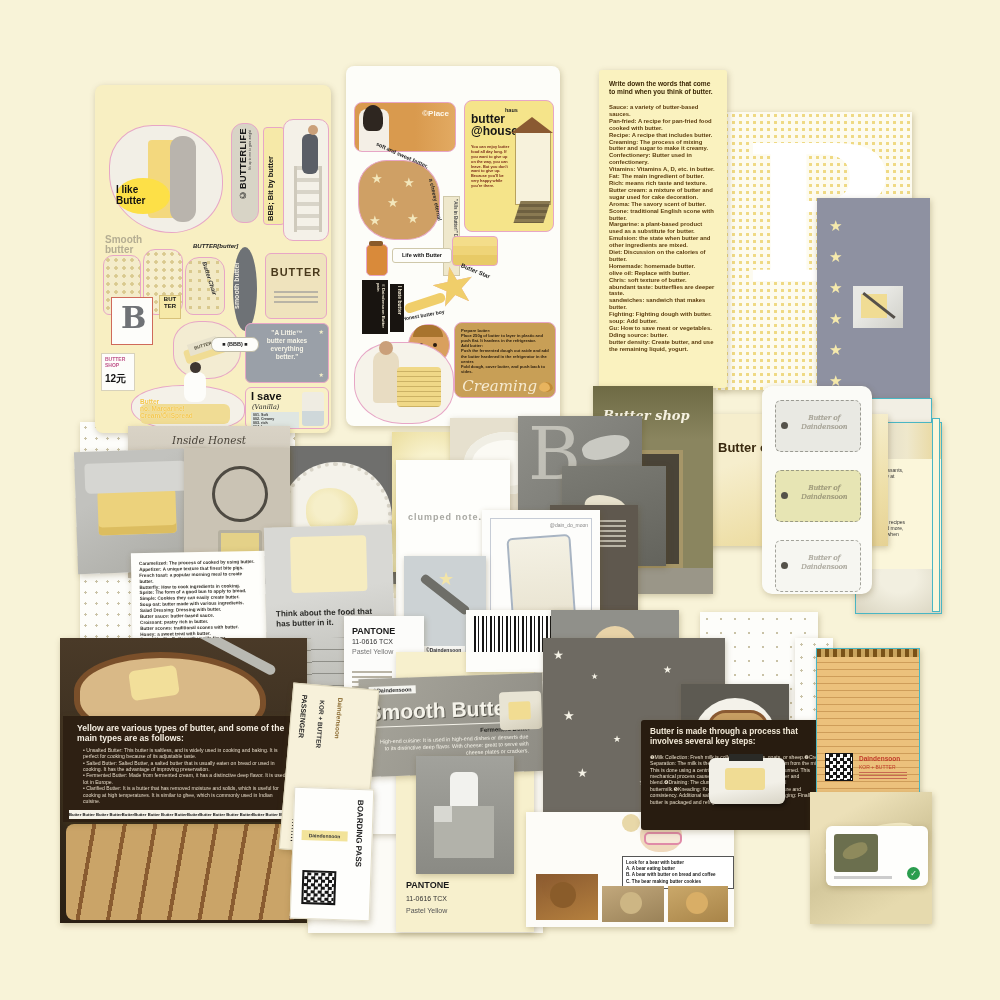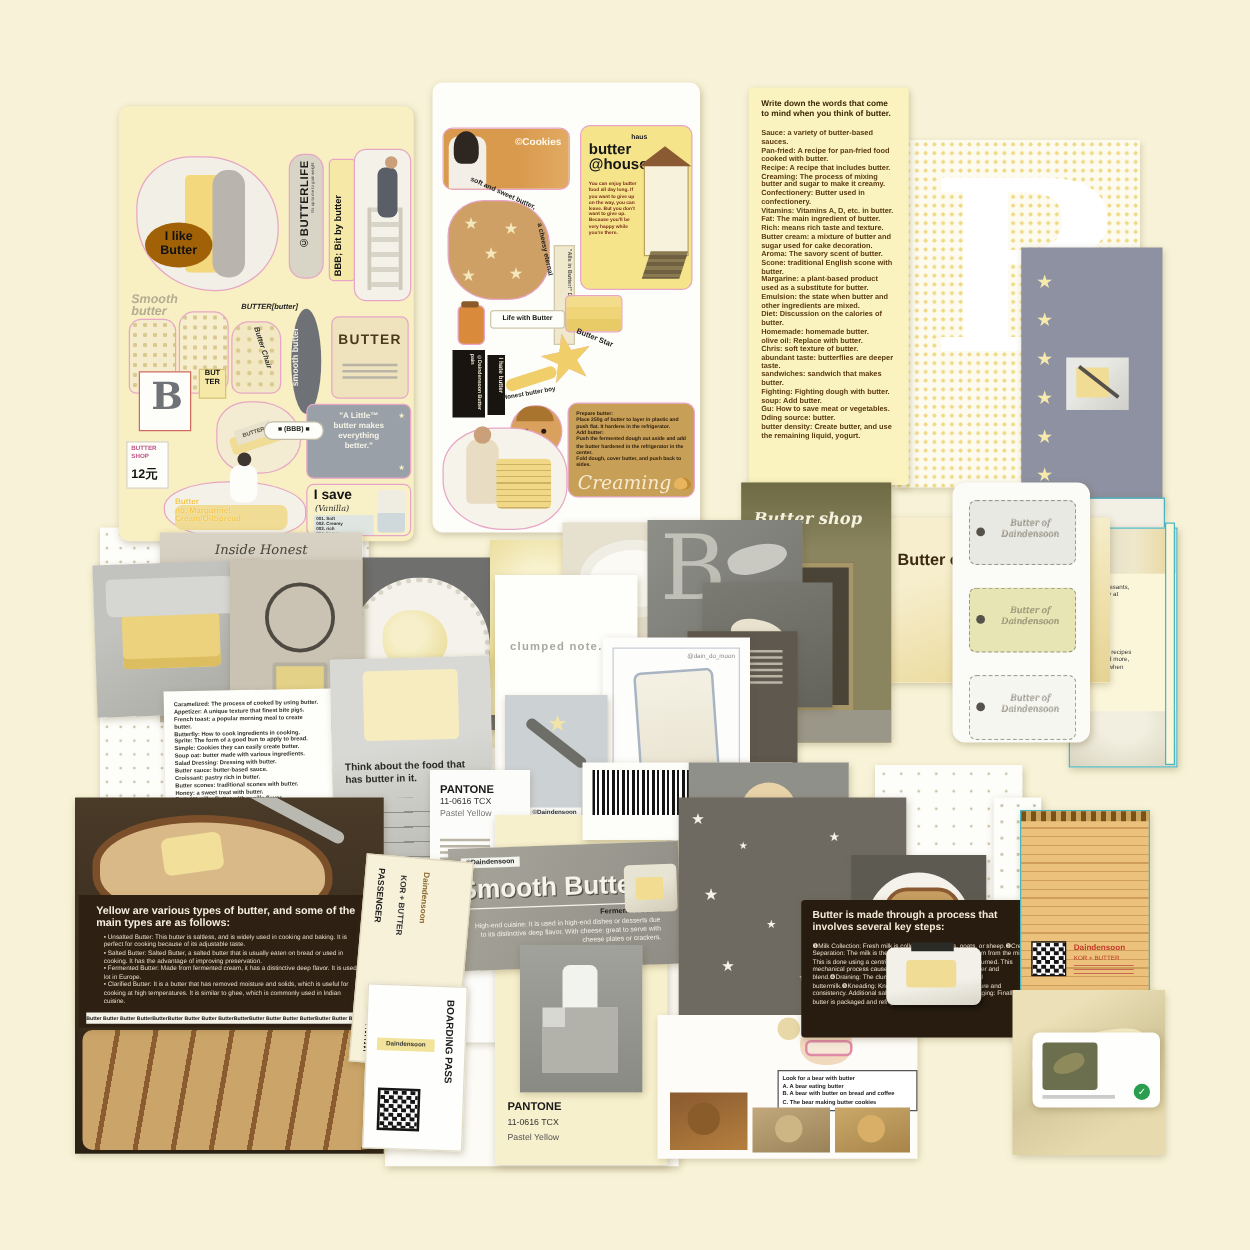--- a/index.html
+++ b/index.html
@@ -29,34 +29,34 @@
   <div class="card" style="left:716px;top:112px;width:196px;height:278px;background:#fdfbef;background-image:radial-gradient(#efd983 1.4px,transparent 1.8px);background-size:7px 7px;">
     <div class="p" style="left:28px;top:8px;font-family:'DejaVu Serif',serif;font-weight:bold;font-size:190px;color:#ffffff;line-height:1;">B</div>
   </div>
   <div class="card dots-white" style="left:700px;top:612px;width:118px;height:200px;background-size:14px 14px;"></div>
   <div class="card dots-white" style="left:795px;top:638px;width:38px;height:175px;background-size:13px 13px;"></div>
 
   <div class="card" style="left:95px;top:85px;width:236px;height:348px;background:#f8efc2;border-radius:8px;">
     <div class="p pinkline" style="left:14px;top:40px;width:112px;height:106px;border-radius:38% 52% 45% 55%;background:#f2efe6;">
       <div class="p" style="left:38px;top:14px;width:34px;height:78px;background:#f3d87e;border-radius:4px;"></div>
       <div class="p" style="left:60px;top:10px;width:26px;height:86px;background:#b9b4ad;border-radius:12px;"></div>
-      <div class="p txt" style="left:6px;top:52px;width:54px;height:30px;background:#a16207;border-radius:50%;font-weight:bold;font-size:10px;line-height:1.1;text-align:center;padding-top:6px;color:#111;">I like
+      <div class="p txt" style="left:6px;top:52px;width:54px;height:30px;background:#fde047;border-radius:50%;font-weight:bold;font-size:10px;line-height:1.1;padding-top:6px;color:#111;">I like
 Butter</div>
     </div>
     <div class="p" style="left:136px;top:38px;width:26px;height:98px;background:#d8d4c6;border:1.5px solid #e7a6c6;border-radius:12px;">
       <div class="p vup" style="left:6px;top:4px;font-weight:bold;font-size:9px;color:#1a1a1a;letter-spacing:.5px;">©BUTTERLIFE</div>
       <div class="p vup" style="left:16px;top:6px;font-size:3.4px;color:#444;">It's up to me to gain weight</div>
     </div>
     <div class="p vup" style="left:168px;top:42px;width:16px;height:90px;background:#f6e9a8;border:1px solid #e7a6c6;border-radius:4px;font-weight:bold;font-size:7.5px;color:#111;padding:3px 2px;">BBB; Bit by butter</div>
     <div class="p pinkline" style="left:188px;top:34px;width:44px;height:120px;border-radius:10px;background:#f4f1e8;">
       <div class="p" style="left:10px;top:46px;width:22px;height:66px;background:repeating-linear-gradient(180deg,#d8d4c8 0 4px,transparent 4px 12px);border-left:3px solid #cfcabc;border-right:3px solid #cfcabc;"></div>
       <div class="p" style="left:18px;top:14px;width:16px;height:40px;background:#5a5e66;border-radius:6px;"></div>
       <div class="p" style="left:24px;top:5px;width:10px;height:10px;background:#caa07a;border-radius:50%;"></div>
     </div>
-    <div class="p txt" style="left:10px;top:150px;font-weight:bold;font-size:10px;line-height:1;color:#b4ad92;font-style:italic;">Smooth
+    <div class="p txt" style="left:10px;top:150px;font-weight:bold;font-size:10px;line-height:1;color:#b4ad92;">Smooth
 butter</div>
     <div class="p" style="left:98px;top:158px;font-weight:bold;font-style:italic;font-size:6px;color:#222;">BUTTER[butter]</div>
     <div class="p pinkline" style="left:8px;top:170px;width:36px;height:58px;border-radius:10px 10px 6px 6px;background:#f4ecca;background-image:radial-gradient(#d9c98e 1.5px,transparent 2px);background-size:8px 8px;"></div>
     <div class="p pinkline" style="left:48px;top:164px;width:38px;height:64px;border-radius:12px;background:#f6eecd;background-image:radial-gradient(#d9c98e 1.5px,transparent 2px);background-size:8px 8px;"></div>
     <div class="p pinkline" style="left:90px;top:172px;width:38px;height:56px;border-radius:14px 14px 8px 8px;background:#f2e9c4;background-image:radial-gradient(#d9c98e 1.5px,transparent 2px);background-size:9px 9px;"></div>
     <div class="p" style="left:112px;top:176px;font-weight:bold;font-style:italic;font-size:6px;color:#333;transform:rotate(72deg);transform-origin:left top;">Butter Chair</div>
     <div class="p vup" style="left:138px;top:162px;width:24px;height:76px;background:#6e7276;border-radius:50%;color:#f2efe2;font-weight:bold;font-size:7px;text-align:center;padding-top:8px;">smooth butter</div>
     <div class="p pinkline" style="left:170px;top:168px;width:60px;height:64px;border-radius:6px;background:#efe3bd;">
       <div class="p" style="left:0;top:12px;width:100%;text-align:center;font-weight:bold;font-size:11px;letter-spacing:1px;color:#4a3a1c;">BUTTER</div>
       <div class="p tinybars" style="left:8px;top:34px;width:44px;">
@@ -105,21 +105,21 @@
 004.   heavy
 005.   sweet</div>
       <div class="p" style="left:56px;top:4px;width:22px;height:34px;background:linear-gradient(180deg,#efece2 55%,#cfd8da 55%);border-radius:3px;"></div>
     </div>
   </div>
 
   <div class="card" style="left:346px;top:66px;width:214px;height:360px;background:#fdfdf9;border-radius:8px;">
     <div class="p pinkline" style="left:8px;top:36px;width:100px;height:48px;border-radius:8px;background:linear-gradient(90deg,#d99a4e 60%,#e2aa62);overflow:hidden;">
       <div class="p" style="left:4px;top:6px;width:30px;height:42px;background:#f4efe6;border-radius:8px 8px 0 0;"></div>
       <div class="p" style="left:8px;top:2px;width:20px;height:26px;background:#2e2620;border-radius:50% 50% 30% 30%;"></div>
-      <div class="p" style="right:6px;top:6px;font-weight:bold;font-size:8px;color:#fdf8ec;">©Cookies</div>
+      <div class="p" style="right:6px;top:6px;font-weight:bold;font-size:8px;color:#fdf8ec;">©Place</div>
     </div>
     <div class="p pinkline" style="left:118px;top:34px;width:88px;height:130px;border-radius:8px;background:#f5e48a;overflow:hidden;">
       <div class="p" style="left:40px;top:6px;font-size:5.5px;font-weight:bold;color:#222;">haus</div>
       <div class="p txt" style="left:6px;top:12px;font-weight:bold;font-size:12px;line-height:1;color:#161616;">butter
 @house</div>
       <div class="p txt" style="left:6px;top:44px;width:40px;font-size:3.9px;font-weight:bold;line-height:1.25;color:#7a2a18;">You can enjoy butter food all day long. If you want to give up on the way, you can leave. But you don't want to give up. Because you'll be very happy while you're there.</div>
       <div class="p" style="left:50px;top:30px;width:34px;height:72px;background:#f7f2dc;border:1px solid #b9a25e;"></div>
       <div class="p" style="left:46px;top:16px;width:0;height:0;border-left:21px solid transparent;border-right:21px solid transparent;border-bottom:16px solid #8a5a32;"></div>
       <div class="p" style="left:52px;top:100px;width:30px;height:22px;background:repeating-linear-gradient(180deg,#8a7a52 0 3px,#6e6040 3px 6px);transform:skewX(-18deg);"></div>
     </div>

